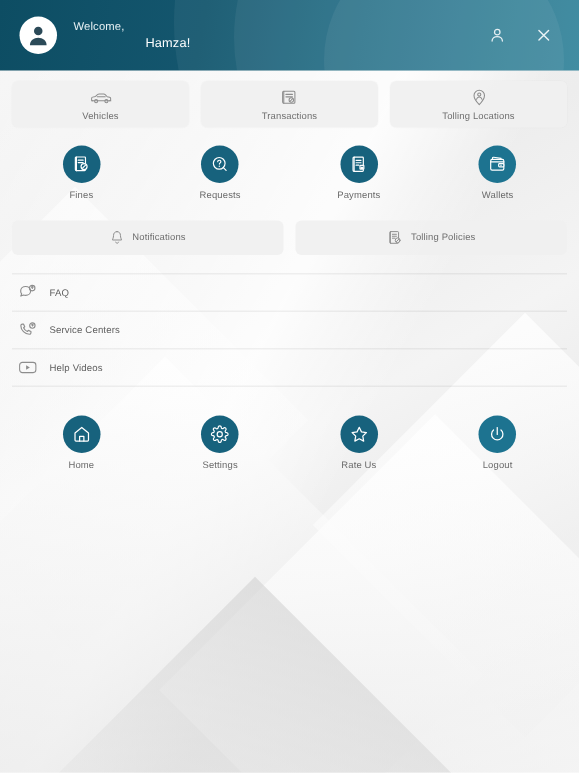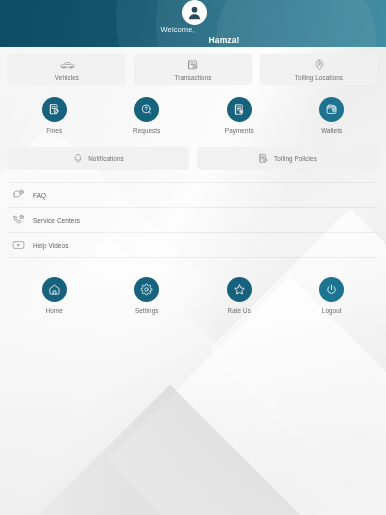--- a/index.html
+++ b/index.html
@@ -82,21 +82,20 @@
     background: rgba(255,255,255,0.06);
   }
   .hdr-inner {
     position: relative;
     display: flex;
     align-items: center;
     height: 100%;
     padding: 0 10px 0 13px;
     box-sizing: border-box;
     z-index: 2;
-    flex-direction: column;
   }
   .avatar {
     width: 25px; height: 25px;
     border-radius: 50%;
     background: #ffffff;
     display: flex;
     align-items: center;
     justify-content: center;
     flex: 0 0 auto;
   }
@@ -107,21 +106,21 @@
     flex: 1 1 auto;
   }
   .welcome .l1 {
     color: #e9f2f5;
     font-size: 7.5px;
     letter-spacing: 0.1px;
   }
   .welcome .l2 {
     color: #ffffff;
     font-size: 8.5px;
-    font-weight: bold;
+    font-weight: normal;
     letter-spacing: 0.1px;
     margin-top: 1px;
     padding-left: 48px;
   }
   .hdr-actions {
     display: flex;
     align-items: center;
     gap: 15px;
     flex: 0 0 auto;
     padding-right: 6px;

